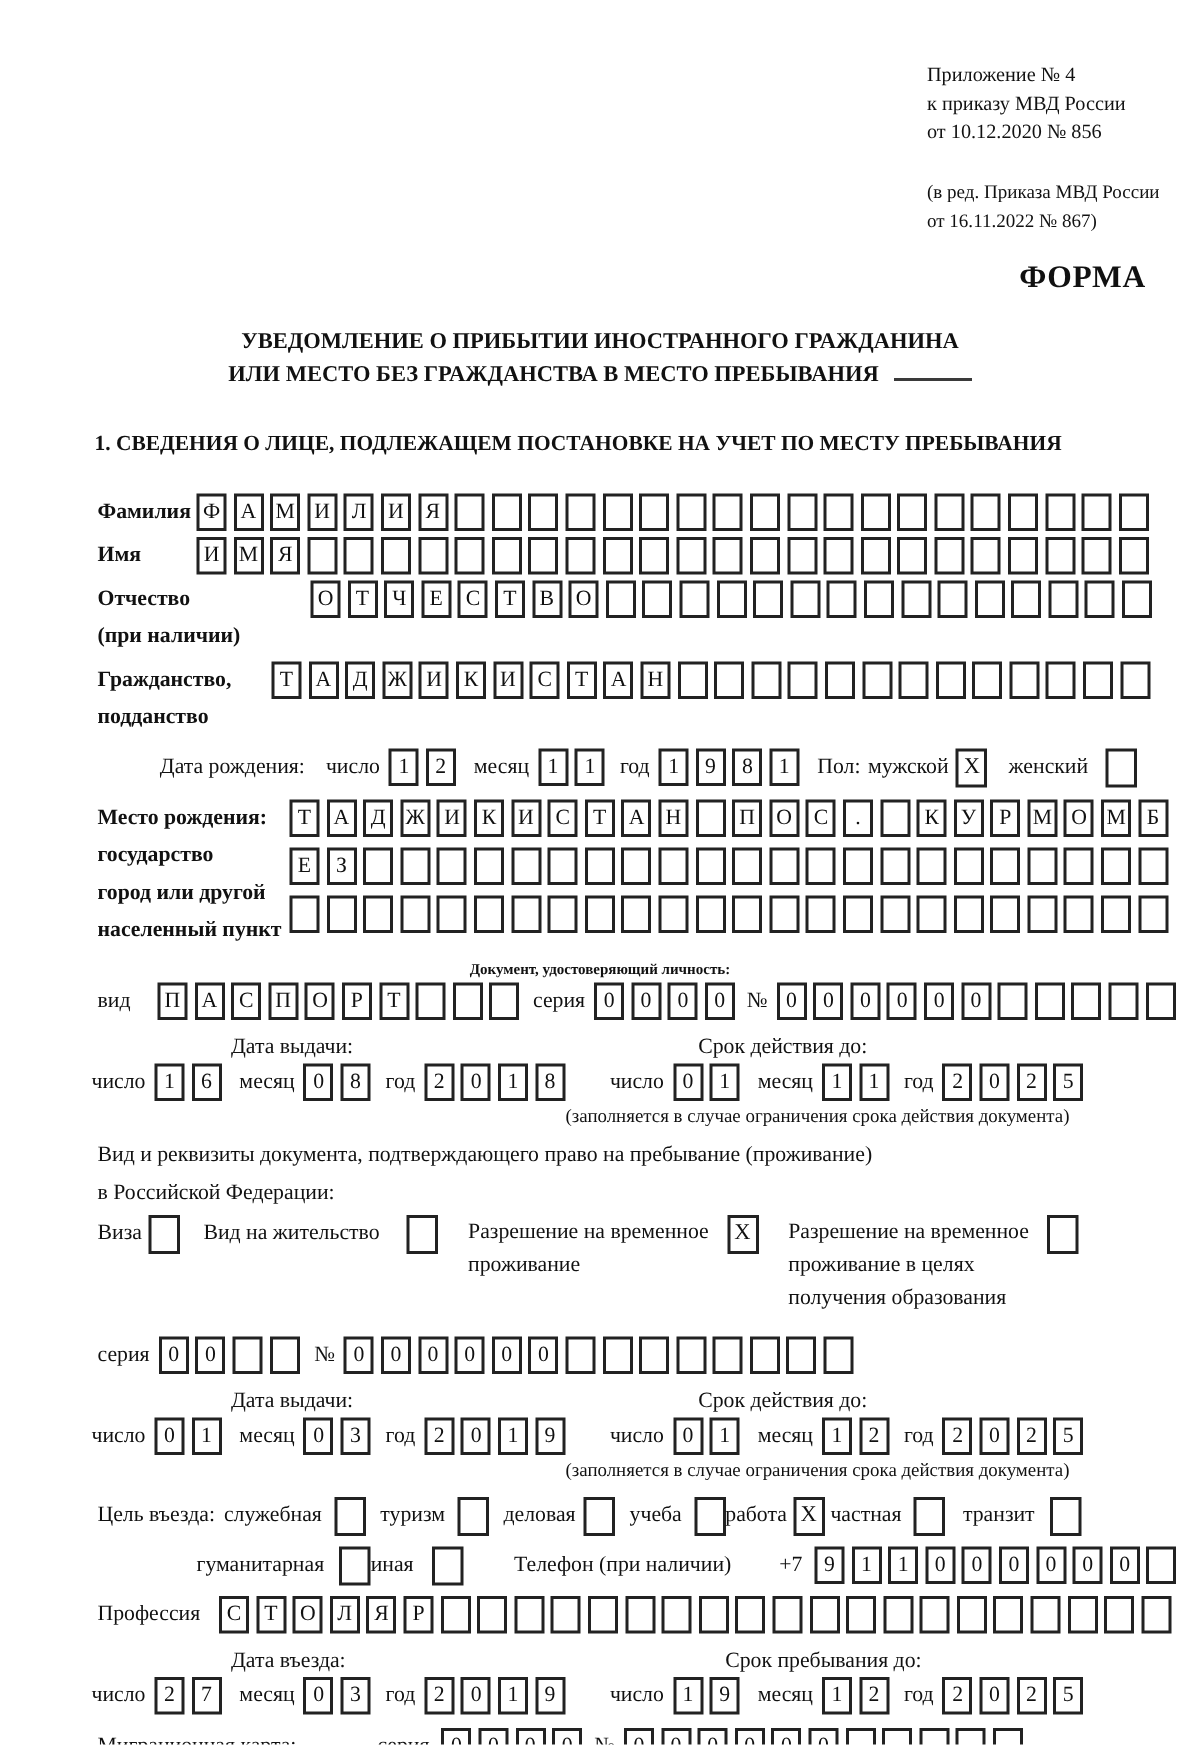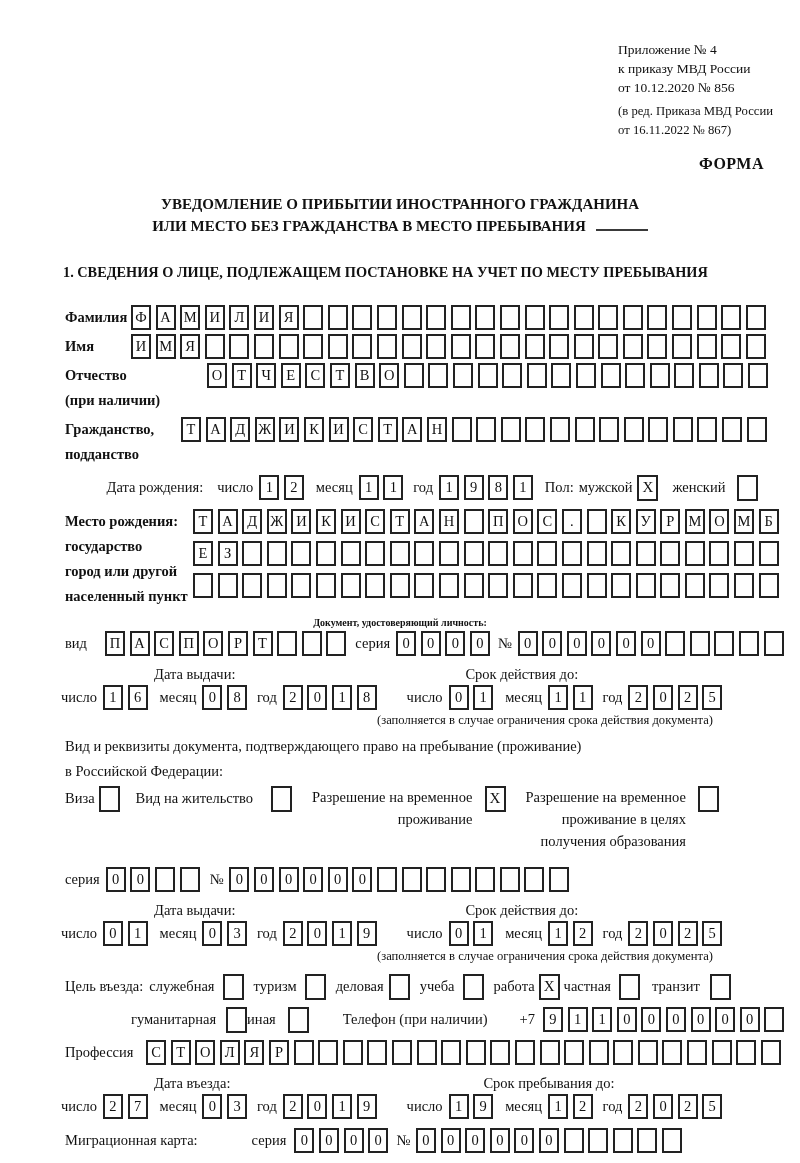--- a/index.html
+++ b/index.html
@@ -4,22 +4,22 @@
 <style>
   * { box-sizing: border-box; margin: 0; padding: 0; }
   html,body { width: 800px; background: #ffffff; }
   body {
     height: 1163px;
     overflow: hidden;
     font-family: "Liberation Serif", "DejaVu Serif", serif;
     color: #111;
   }
   .annex { margin: 40px 0 0 618px; font-size: 13.5px; line-height: 1.42; }
-  .annex .edition { margin-top: 5px; font-size: 12.7px; }
-  .forma { margin: 16px 36px 12px 0; text-align: right; font-weight: bold; font-size: 16px; letter-spacing: .5px; }
+  .annex .edition { margin-top: 22px; font-size: 12.7px; }
+  .forma { margin: 16px 36px 12px 0; text-align: right; font-weight: bold; font-size: 21px; letter-spacing: .5px; }
   .title { margin-top: 20px; text-align: center; font-weight: bold; font-size: 15px; line-height: 1.5; }
   .blank-line { display: inline-block; width: 52px; border-bottom: 2px solid #3a3a3a; margin-left: 10px; vertical-align: baseline; }
   .heading1 { margin: 26px 0 0 63px; font-weight: bold; font-size: 14.3px; }
 
   .row { display: flex; align-items: flex-start; margin-left: 65px; margin-top: 4px; }
   .lbl { font-size: 14.5px; line-height: 25px; white-space: nowrap; }
   .lblcol { display: flex; flex-direction: column; font-size: 14.5px; line-height: 25px; white-space: nowrap; font-weight: bold; }
 
   .boxes { display: flex; gap: 4.6px; }
   .box {
@@ -39,21 +39,21 @@
   .w-surname { width: 66px; font-weight: bold; }
   .w-patr   { width: 142px; }
   .w-cit    { width: 116px; }
   .w-birth  { width: 128px; }
 
   .dlbl { font-size: 14.5px; line-height: 25px; margin-right: 6px; white-space: nowrap; }
   .dgroup { display: flex; align-items: flex-start; }
   .dheads { display: flex; font-size: 14.5px; margin-top: 10px; }
   .note { font-size: 12.6px; margin-top: 3px; }
   .center-bold { text-align: center; font-weight: bold; font-size: 10px; margin-top: 8px; }
-  .multi { display: flex; flex-direction: column; align-items: flex-end; font-size: 14.5px; line-height: 1.55; text-align: center; }
+  .multi { display: flex; flex-direction: column; align-items: flex-start; font-size: 14.5px; line-height: 1.55; text-align: center; }
   .plain { font-size: 14.5px; margin-left: 65px; margin-top: 6px; }
 </style>
 </head>
 <body>
 
 <div class="annex">
   <div>Приложение № 4</div>
   <div>к приказу МВД России</div>
   <div>от 10.12.2020 № 856</div>
   <div class="edition">
@@ -499,21 +499,21 @@
 <div class="row" style="margin-top:10px;">
   <span class="lbl" style="margin-right:6px;">Цель въезда:</span>
   <span class="lbl" style="margin-right:8px;">служебная</span>
   <span class="cbox"></span>
   <span class="lbl" style="margin-left:10px;margin-right:8px;">туризм</span>
   <span class="cbox"></span>
   <span class="lbl" style="margin-left:10px;margin-right:5px;">деловая</span>
   <span class="cbox"></span>
   <span class="lbl" style="margin-left:10px;margin-right:8px;">учеба</span>
   <span class="cbox"></span>
-  <span class="lbl" style="margin-left:10px;margin-right:4px;">работа</span>
+  <span class="lbl" style="margin-right:4px;">работа</span>
   <span class="cbox">X</span>
   <span class="lbl" style="margin-left:4px;margin-right:8px;">частная</span>
   <span class="cbox"></span>
   <span class="lbl" style="margin-left:12px;margin-right:10px;">транзит</span>
   <span class="cbox"></span>
 </div>
 
 <div class="row" style="margin-left:131px;margin-top:7px;">
   <span class="lbl" style="margin-right:10px;">гуманитарная</span>
   <span class="cbox"></span>

